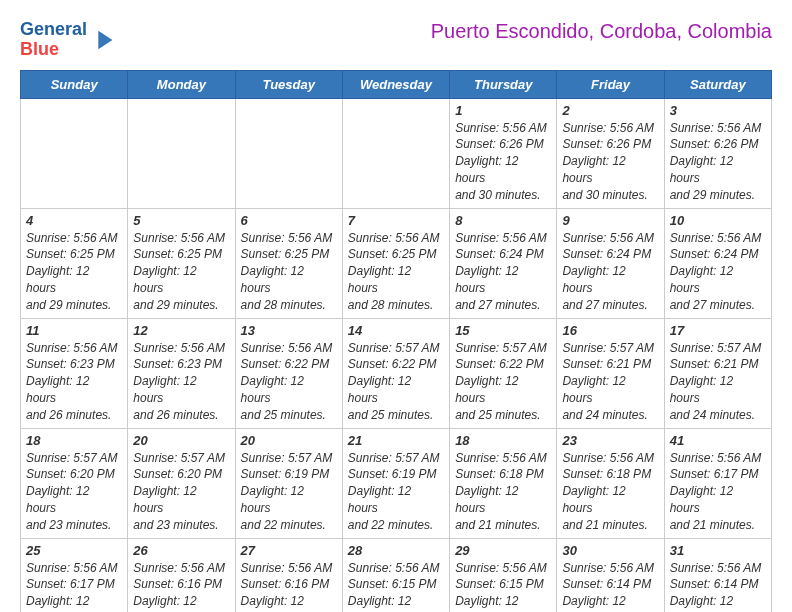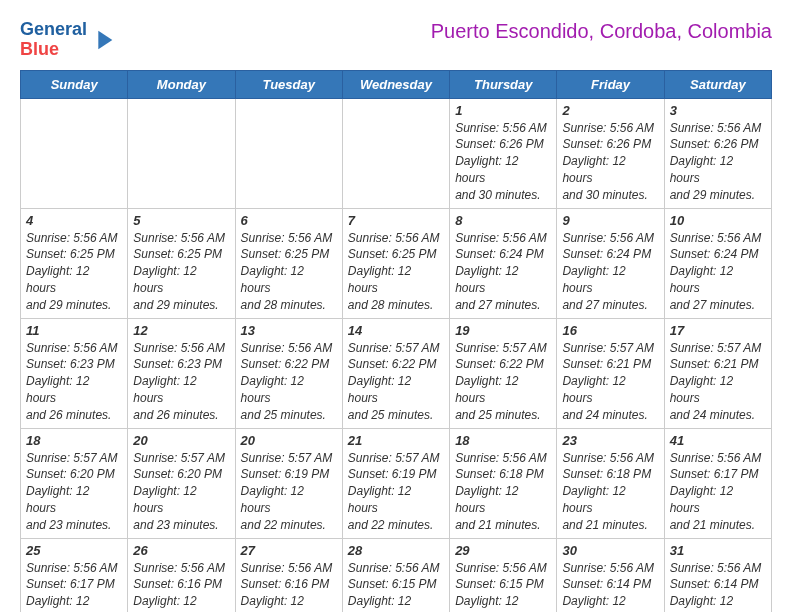--- a/index.html
+++ b/index.html
@@ -182,21 +182,21 @@
         </td>
         <td>
           <div class="day-num">13</div>
           <div class="day-info">Sunrise: 5:56 AM<br>Sunset: 6:22 PM<br>Daylight: 12 hours<br>and 25 minutes.</div>
         </td>
         <td>
           <div class="day-num">14</div>
           <div class="day-info">Sunrise: 5:57 AM<br>Sunset: 6:22 PM<br>Daylight: 12 hours<br>and 25 minutes.</div>
         </td>
         <td>
-          <div class="day-num">19</div>
+          <div class="day-num">15</div>
           <div class="day-info">Sunrise: 5:57 AM<br>Sunset: 6:22 PM<br>Daylight: 12 hours<br>and 25 minutes.</div>
         </td>
         <td>
           <div class="day-num">16</div>
           <div class="day-info">Sunrise: 5:57 AM<br>Sunset: 6:21 PM<br>Daylight: 12 hours<br>and 24 minutes.</div>
         </td>
         <td>
           <div class="day-num">17</div>
           <div class="day-info">Sunrise: 5:57 AM<br>Sunset: 6:21 PM<br>Daylight: 12 hours<br>and 24 minutes.</div>
         </td>

